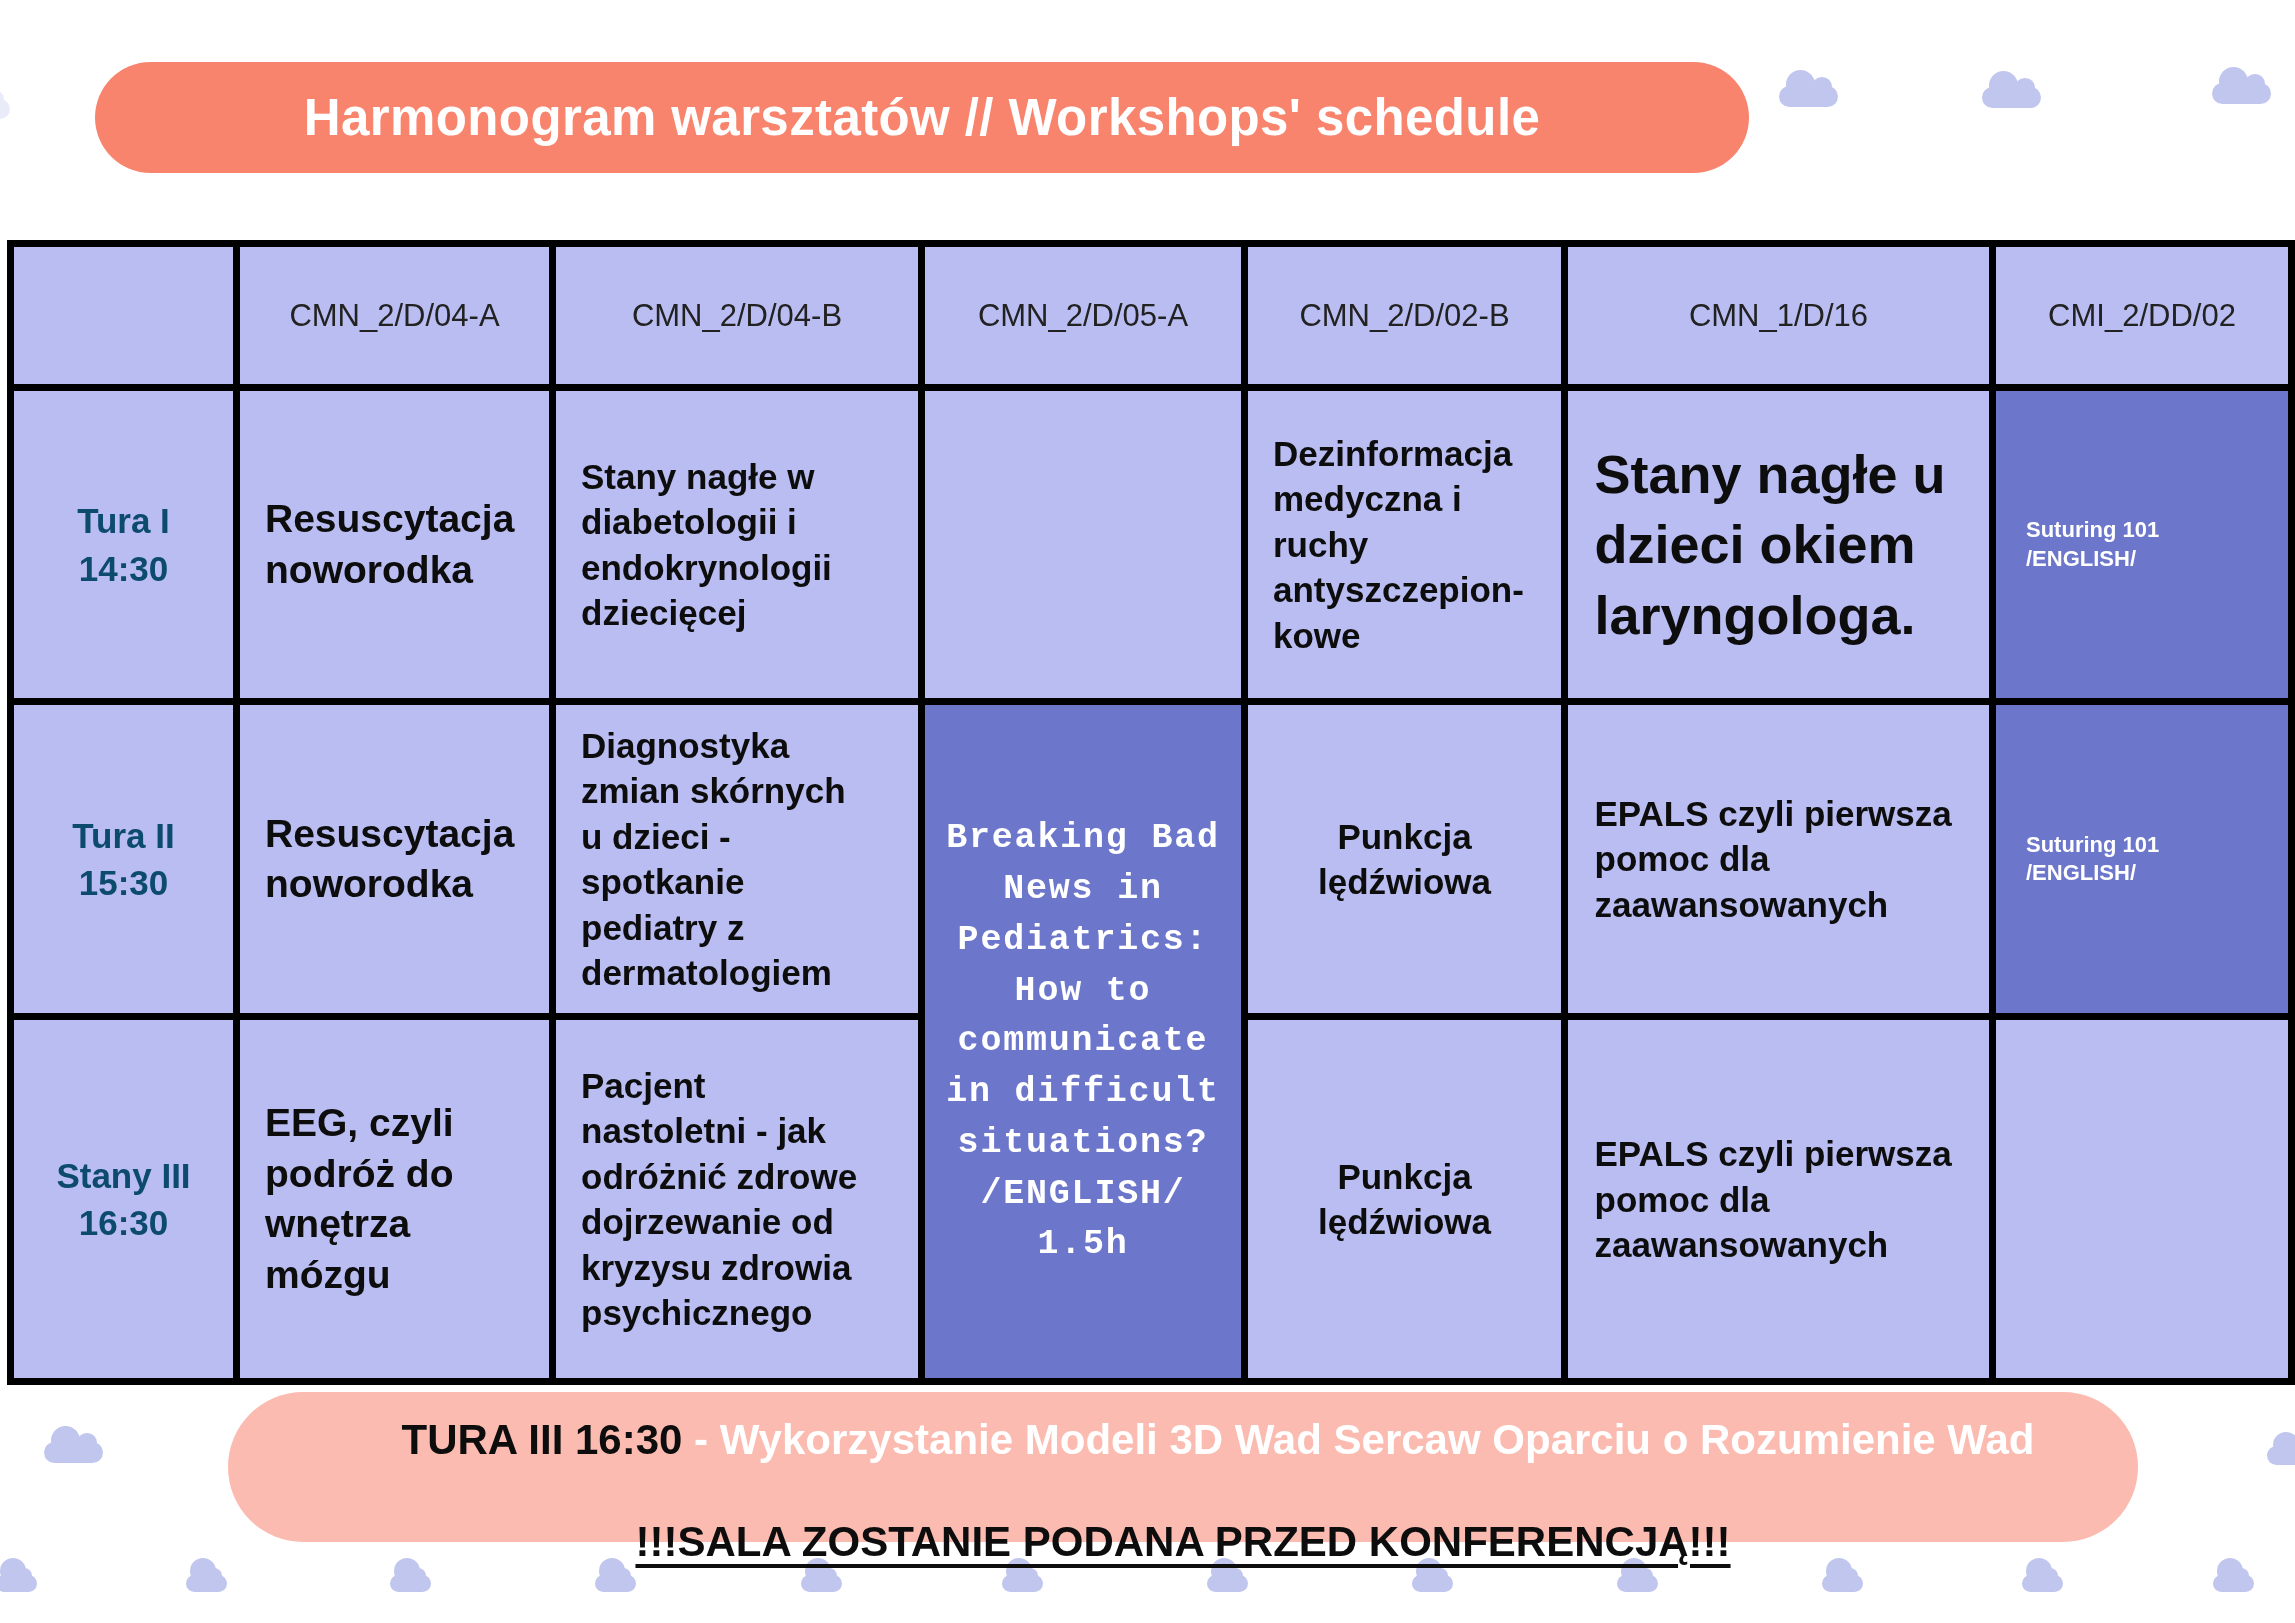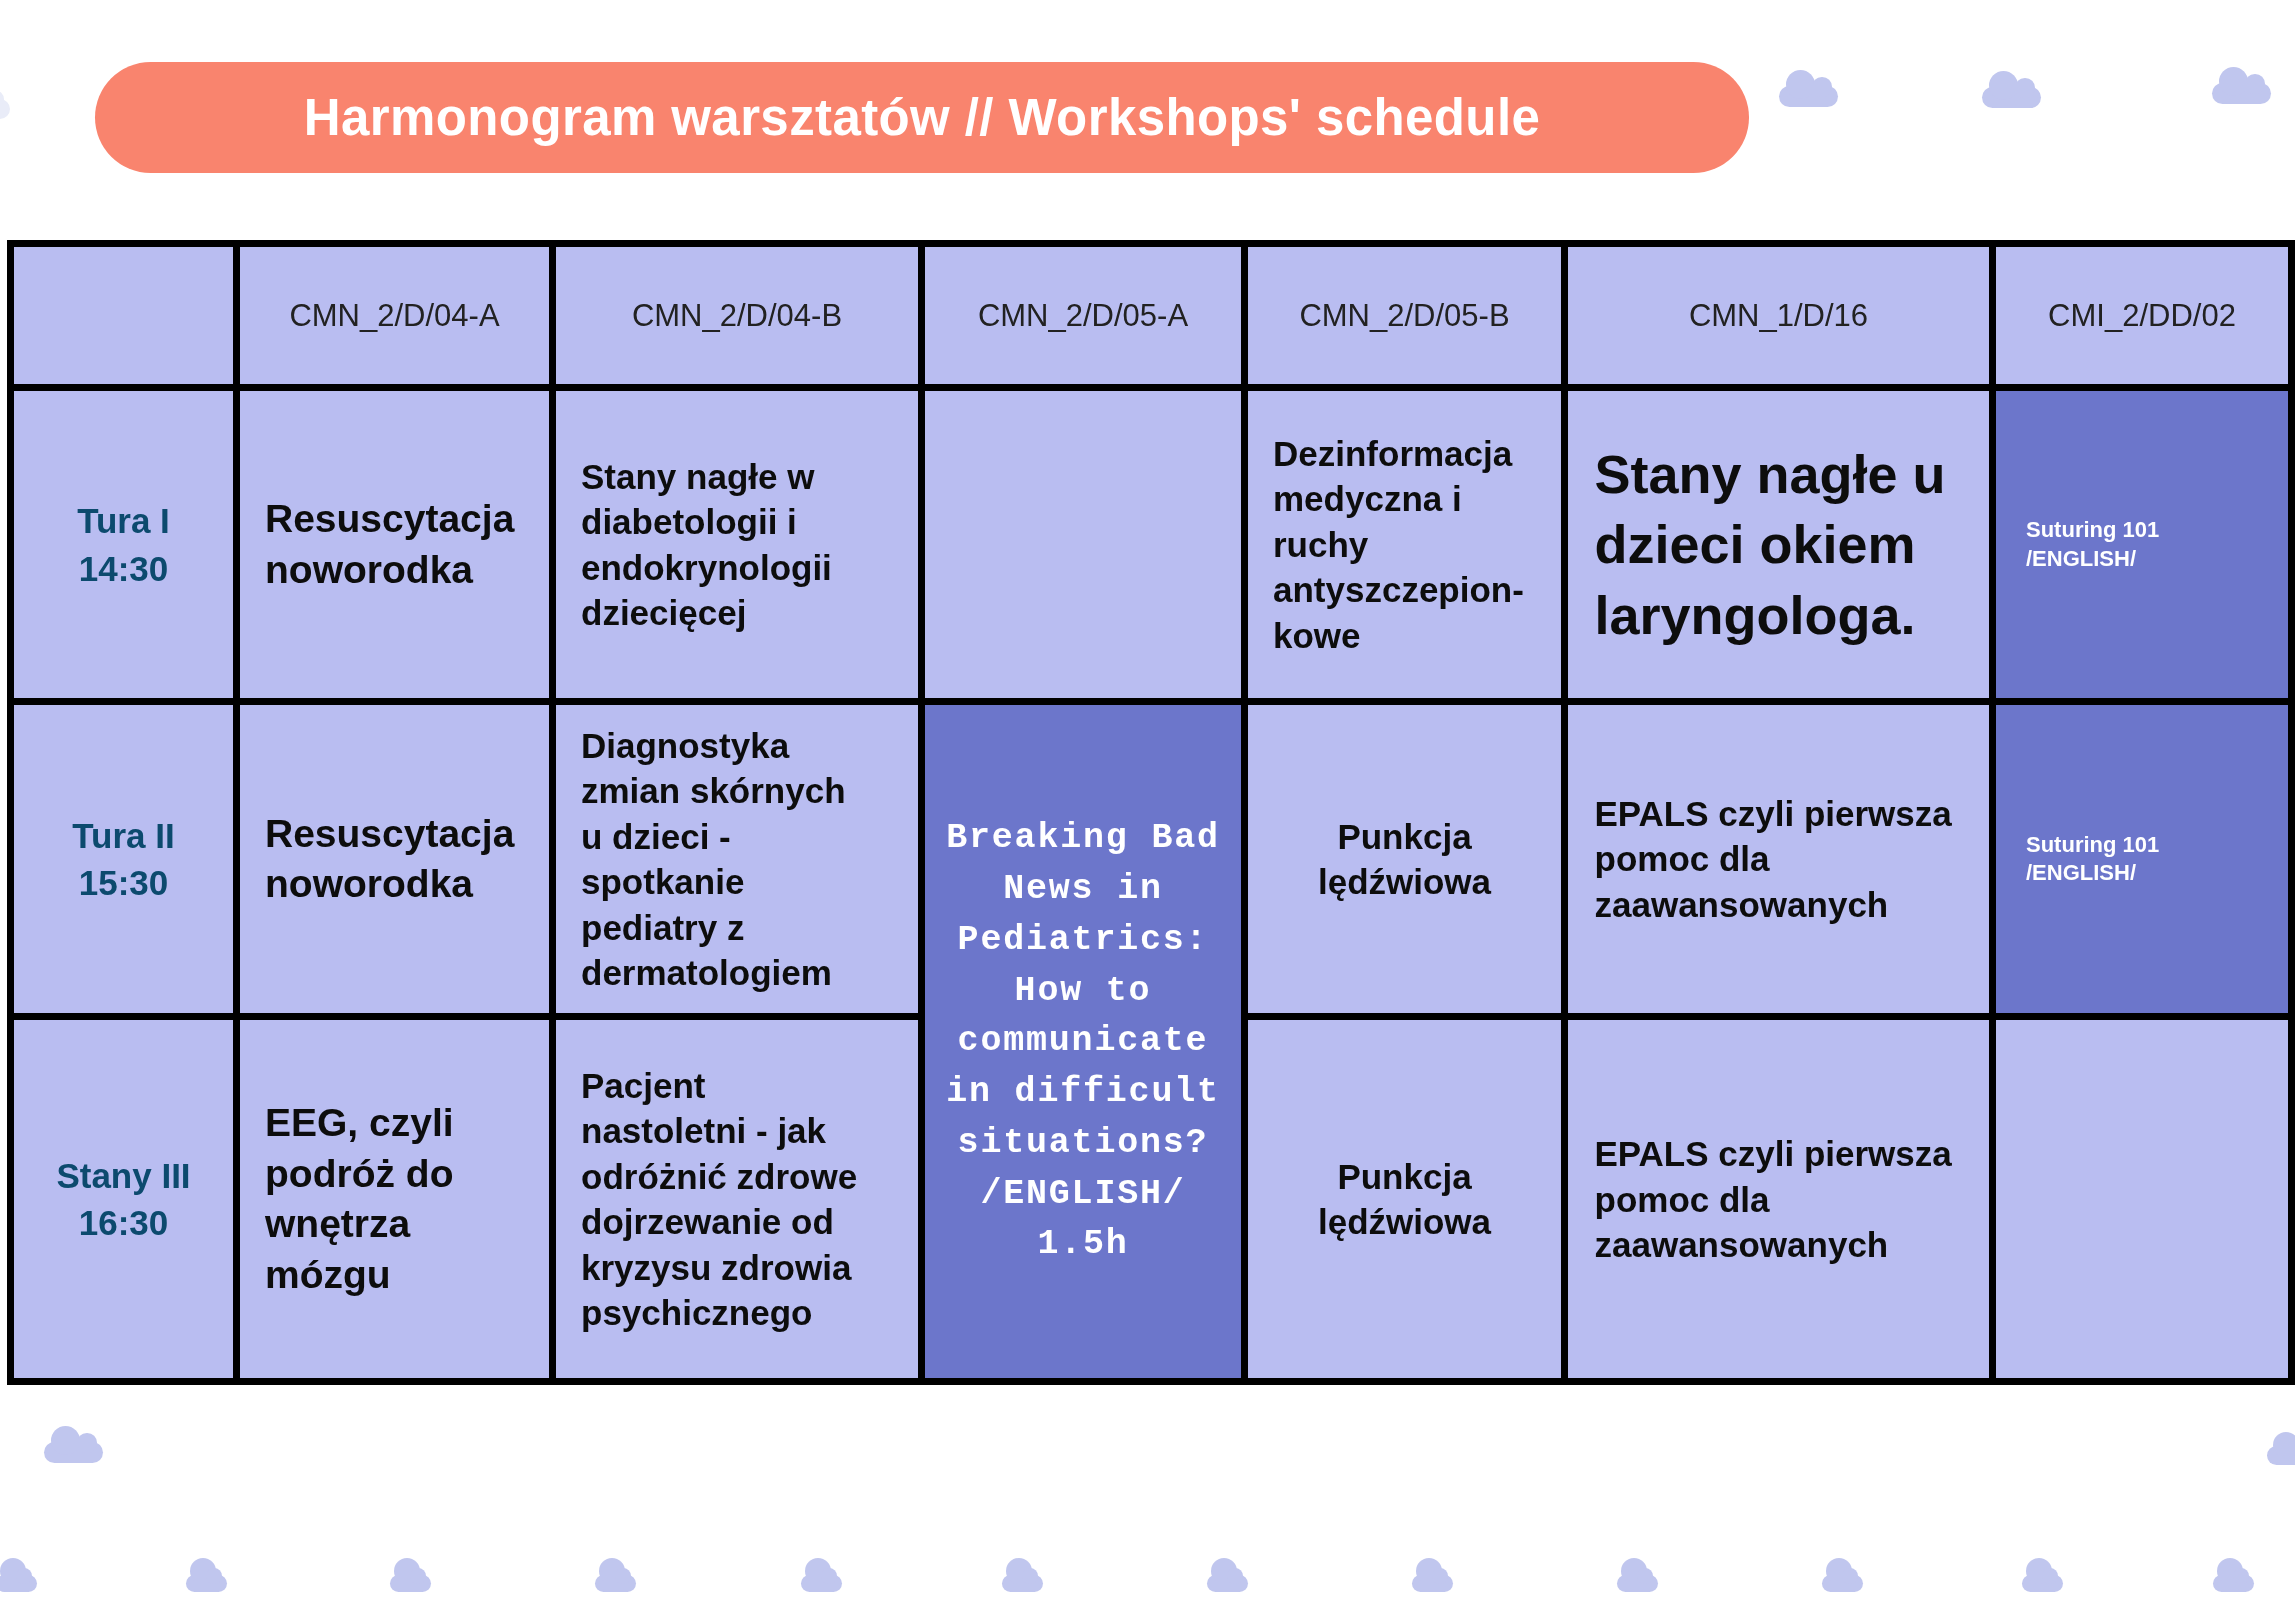--- a/index.html
+++ b/index.html
@@ -127,21 +127,21 @@
         <col style="width:320px">
         <col style="width:428px">
       <col style="width:299px">
     </colgroup>
     <tbody>
         <tr style="height:144px">
       <th class="head"></th>
       <th class="head">CMN_2/D/04-A</th>
       <th class="head">CMN_2/D/04-B</th>
       <th class="head">CMN_2/D/05-A</th>
-      <th class="head">CMN_2/D/05-B</th>
+      <th class="head">CMN_2/D/02-B</th>
       <th class="head">CMN_1/D/16</th>
       <th class="head">CMI_2/DD/02</th>
     </tr>
     <tr style="height:314px">
       <td class="timecell">
         <div>Tura I</div>
         <div>14:30</div>
       </td>
       <td class="cell c1">Resuscytacja noworodka</td>
       <td class="cell col2pad">Stany nagłe w diabetologii i endokrynologii dziecięcej</td>
@@ -169,15 +169,21 @@
       </td>
       <td class="cell c1">EEG, czyli podróż do wnętrza mózgu</td>
       <td class="cell col2pad">Pacjent nastoletni - jak odróżnić zdrowe dojrzewanie od kryzysu zdrowia psychicznego</td>
       <td class="cell center">Punkcja lędźwiowa</td>
       <td class="cell col5pad">EPALS czyli pierwsza pomoc dla zaawansowanych</td>
       <td class="cell"></td>
     </tr>
   </tbody>
     </table>
 
+  <div class="banner">
+    <div class="line1">
+      <span class="hl">TURA III 16:30</span><span class="wh"> - Wykorzystanie Modeli 3D Wad Sercaw Oparciu o Rozumienie Wad</span>
+    </div>
+    <div class="line2">!!!SALA ZOSTANIE PODANA PRZED KONFERENCJĄ!!!</div>
+  </div>
 
 </div>
 
 
 </body></html>

